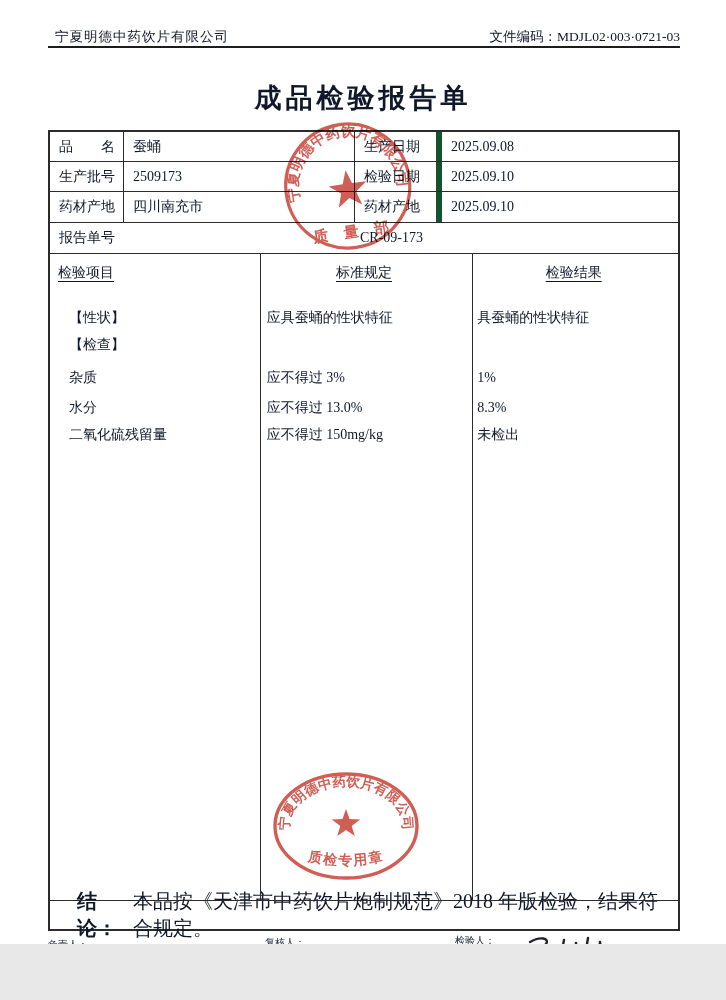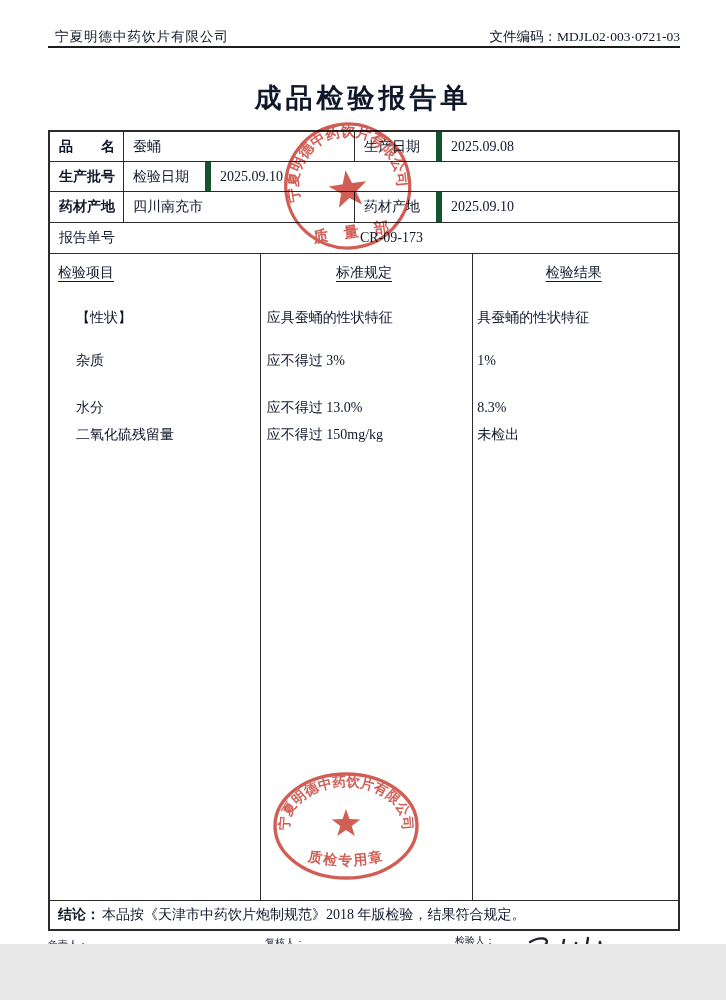--- a/index.html
+++ b/index.html
@@ -15,41 +15,41 @@
   .hdr-rule { position:absolute; left:48px; top:46px; width:632px; height:2px; background:#1c1c1c; }
   .doc-title { position:absolute; left:0; top:80px; width:726px; text-align:center;
     font-size:27px; font-weight:bold; letter-spacing:4px; }
   
   .doc-table { position:absolute; left:48px; top:130px; width:632px; height:801px;
     border:2px solid #2b2b2b; background:transparent; }
   .trow { display:flex; width:100%; border-bottom:1px solid #2b2b2b; }
   .trow.r1,.trow.r2 { height:30px; }
   .trow.r3,.trow.r4 { height:31px; }
   .cell { display:flex; align-items:center; font-size:14px; padding-left:9px; }
-  .cl  { width:74px;  border-right:1px solid #2b2b2b;font-weight:bold; }
+  .cl  { width:74px;  border-right:1px solid #2b2b2b; }
   .cv  { width:231px; border-right:1px solid #2b2b2b; }
   .cl2 { width:87px;  border-right:6px solid #14532d; }
   .cv2 { flex:1; }
   .rno-label { width:310px; }
   .rno-value { flex:1; padding-left:0; }
   
   .results { position:relative; width:100%; height:647px; border-bottom:1px solid #2b2b2b; }
   .vline { position:absolute; top:0; bottom:0; width:1px; background:#2b2b2b; }
   .vline.v1 { left:210px; } .vline.v2 { left:422px; }
   .rrow { position:absolute; left:0; width:100%; display:flex; font-size:14px; line-height:17px; }
-  .rc1 { width:210px; padding-left:26px; }
+  .rc1 { width:210px; padding-left:19px; }
   .rc2 { width:212px; padding-left:8px; }
   .rc3 { width:210px; padding-left:8px; }
   .rhead { top:10px; }
   .rhead .rc1 { padding-left:8px; }
   .rhead span { text-decoration:underline; text-underline-offset:4px; }
   .rhead .rc2,.rhead .rc3 { text-align:center; padding-left:0; }
-  .ri0 { top:55px; } .ri1 { top:82px; } .ri2 { top:98px;align-items:flex-end; } .ri3 { top:145px; } .ri4 { top:172px; }
+  .ri0 { top:55px; } .ri1 { top:82px; } .ri2 { top:115px;align-items:flex-end; } .ri3 { top:145px; } .ri4 { top:172px; }
   
-  .concl { display:flex; align-items:center; height:28px; font-size:14px; padding-left:8px;text-align:center; }
+  .concl { display:flex; align-items:center; height:28px; font-size:20px; padding-left:27px; }
   .concl b { font-weight:bold; margin-right:2px; }
   
   .sig-label { position:absolute; font-size:10px; }
   .sig { position:absolute; }
   .sig path { fill:none; stroke:#23232e; stroke-width:2.4; stroke-linecap:round; stroke-linejoin:round; }
   
   .stamp { position:absolute; opacity:0.82; mix-blend-mode:multiply; pointer-events:none; }
   .stamp-top { left:280px; top:118px; transform:rotate(-8deg); }
   .stamp-bottom { left:270px; top:770px; }
 </style>
@@ -67,20 +67,21 @@
 
     <div class="trow r1">
       <div class="cell cl">品　　名</div>
       <div class="cell cv">蚕蛹</div>
       <div class="cell cl2">生产日期</div>
       <div class="cell cv2">2025.09.08</div>
     </div>
 
     <div class="trow r2">
       <div class="cell cl">生产批号</div>
+      <div class="cell cv">2509173</div>
       <div class="cell cl2">检验日期</div>
       <div class="cell cv2">2025.09.10</div>
     </div>
 
     <div class="trow r3">
       <div class="cell cl">药材产地</div>
       <div class="cell cv">四川南充市</div>
       <div class="cell cl2">药材产地</div>
       <div class="cell cv2">2025.09.10</div>
     </div>
@@ -99,20 +100,21 @@
         <div class="rc2"><span>标准规定</span></div>
         <div class="rc3"><span>检验结果</span></div>
       </div>
 
       <div class="rrow ri0">
         <div class="rc1">【性状】</div>
         <div class="rc2">应具蚕蛹的性状特征</div>
         <div class="rc3">具蚕蛹的性状特征</div>
       </div>
       <div class="rrow ri1">
+        <div class="rc1">【检查】</div>
         <div class="rc2"></div>
         <div class="rc3"></div>
       </div>
       <div class="rrow ri2">
         <div class="rc1">杂质</div>
         <div class="rc2">应不得过 3%</div>
         <div class="rc3">1%</div>
       </div>
       <div class="rrow ri3">
         <div class="rc1">水分</div>

